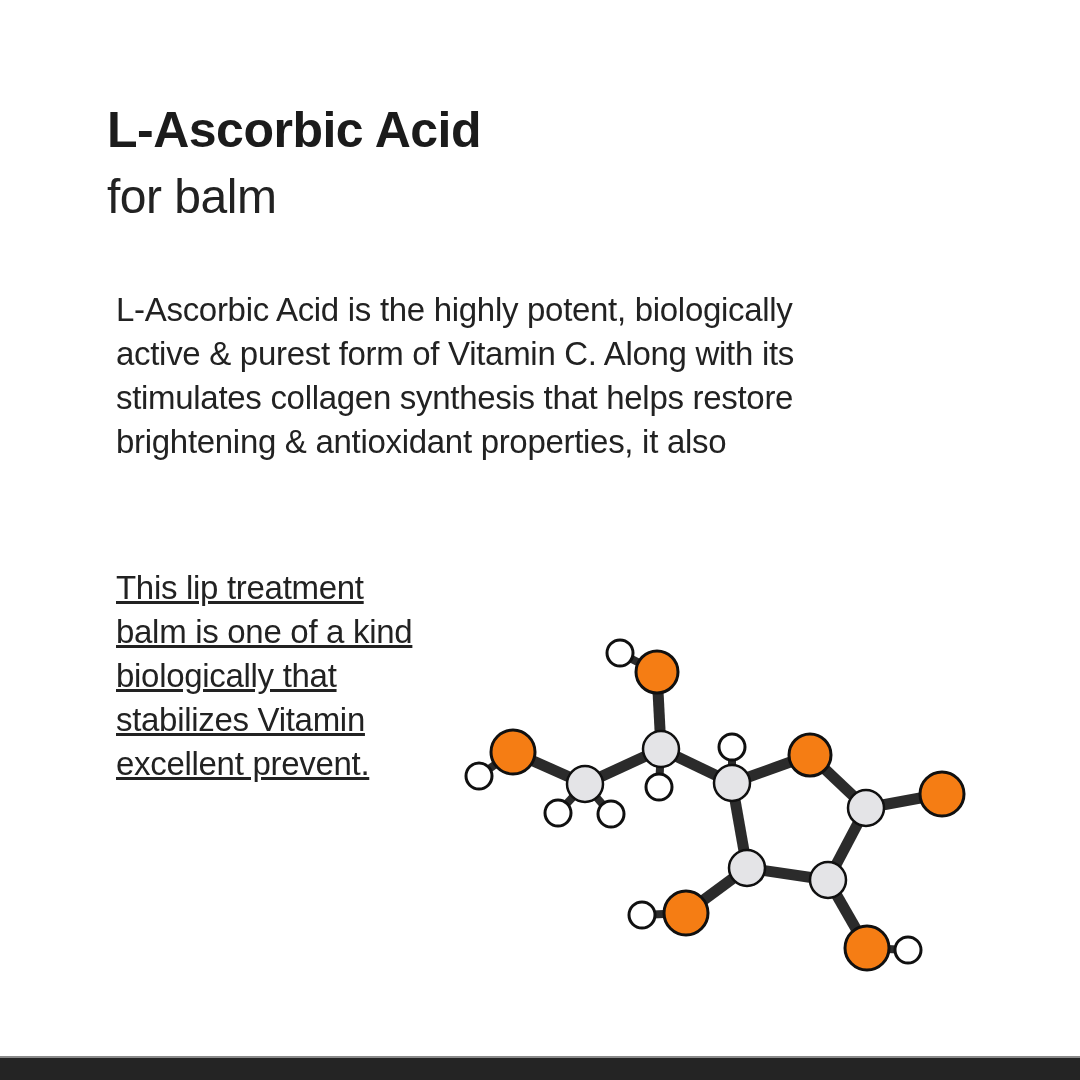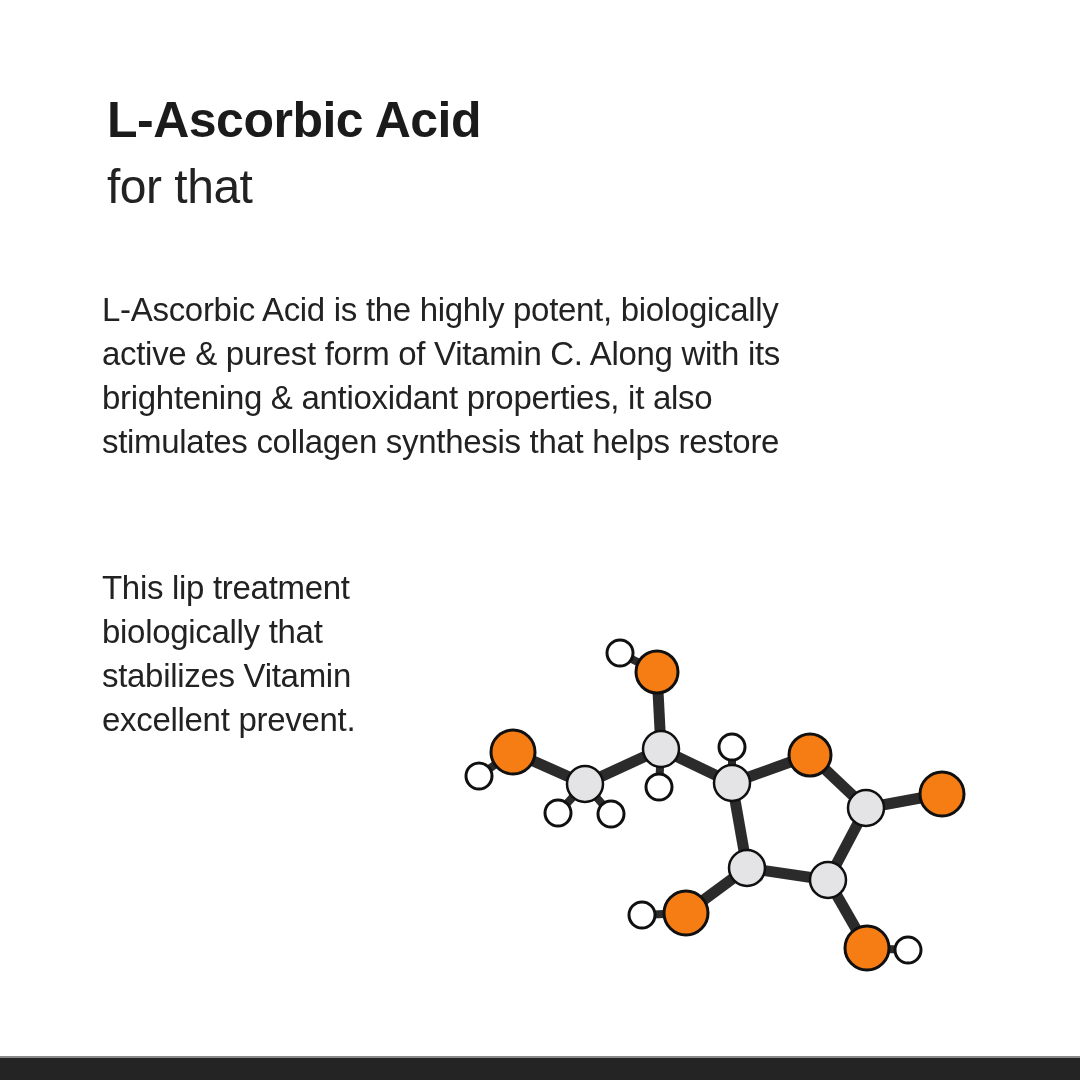--- a/index.html
+++ b/index.html
@@ -6,80 +6,81 @@
   html, body { width: 1080px; height: 1080px; }
   body {
     position: relative;
     width: 1080px;
     height: 1080px;
     background: #ffffff;
     font-family: "Liberation Sans", sans-serif;
     color: #1e1e1e;
     overflow: hidden;
   }
-  .header { position: absolute; left: 107px; top: 90px; }
+  .header { position: absolute; left: 107px; top: 100px; }
   .page-title {
     font-size: 50px;
     font-weight: 700;
     letter-spacing: -0.5px;
     line-height: 1.2;
     color: #1b1b1b;
   }
   .page-subtitle {
     font-size: 48px;
     font-weight: 400;
     letter-spacing: -0.5px;
     line-height: 1.2;
     margin-top: 8px;
     color: #222222;
   }
   .para {
     position: absolute;
-    left: 102px;
+    left: 116px;
     font-size: 33px;
     font-weight: 400;
     letter-spacing: -0.3px;
     line-height: 44px;
     color: #222222;
     white-space: nowrap;
   }
   #paragraph1 { top: 288px; }
-  #paragraph2 { top: 566px; }
+  #paragraph2 { top: 566px; text-decoration: underline; }
   .molecule-svg {
     position: absolute;
     left: 0; top: 0;
     width: 1080px; height: 1080px;
     pointer-events: none;
   }
   .footer-bar {
     position: absolute;
     left: 0; bottom: 0;
     width: 1080px;
     height: 24px;
     background: #242424;
     border-top: 2px solid #8a8a8a;
   }
 </style>
 </head>
 <body>
 
 <div class="header">
   <div class="page-title">L-Ascorbic Acid</div>
-  <div class="page-subtitle">for that</div>
+  <div class="page-subtitle">for balm</div>
 </div>
 
 <div class="para" id="paragraph1">
   <div>L-Ascorbic Acid is the highly potent, biologically</div>
   <div>active &amp; purest form of Vitamin C. Along with its</div>
+  <div>stimulates collagen synthesis that helps restore</div>
   <div>brightening &amp; antioxidant properties, it also</div>
-  <div>stimulates collagen synthesis that helps restore</div>
 </div>
 
 <div class="para" id="paragraph2">
   <div>This lip treatment</div>
+  <div>balm is one of a kind</div>
   <div>biologically that</div>
   <div>stabilizes Vitamin</div>
   <div>excellent prevent.</div>
 </div>
 
 <svg class="molecule-svg" viewBox="0 0 1080 1080" xmlns="http://www.w3.org/2000/svg">
     <line x1="620" y1="653" x2="657" y2="672" stroke="#2b2b2b" stroke-width="8"></line>
     <line x1="657" y1="672" x2="661" y2="749" stroke="#2b2b2b" stroke-width="11"></line>
     <line x1="661" y1="749" x2="659" y2="787" stroke="#2b2b2b" stroke-width="8"></line>
     <line x1="661" y1="749" x2="585" y2="784" stroke="#2b2b2b" stroke-width="11"></line>

